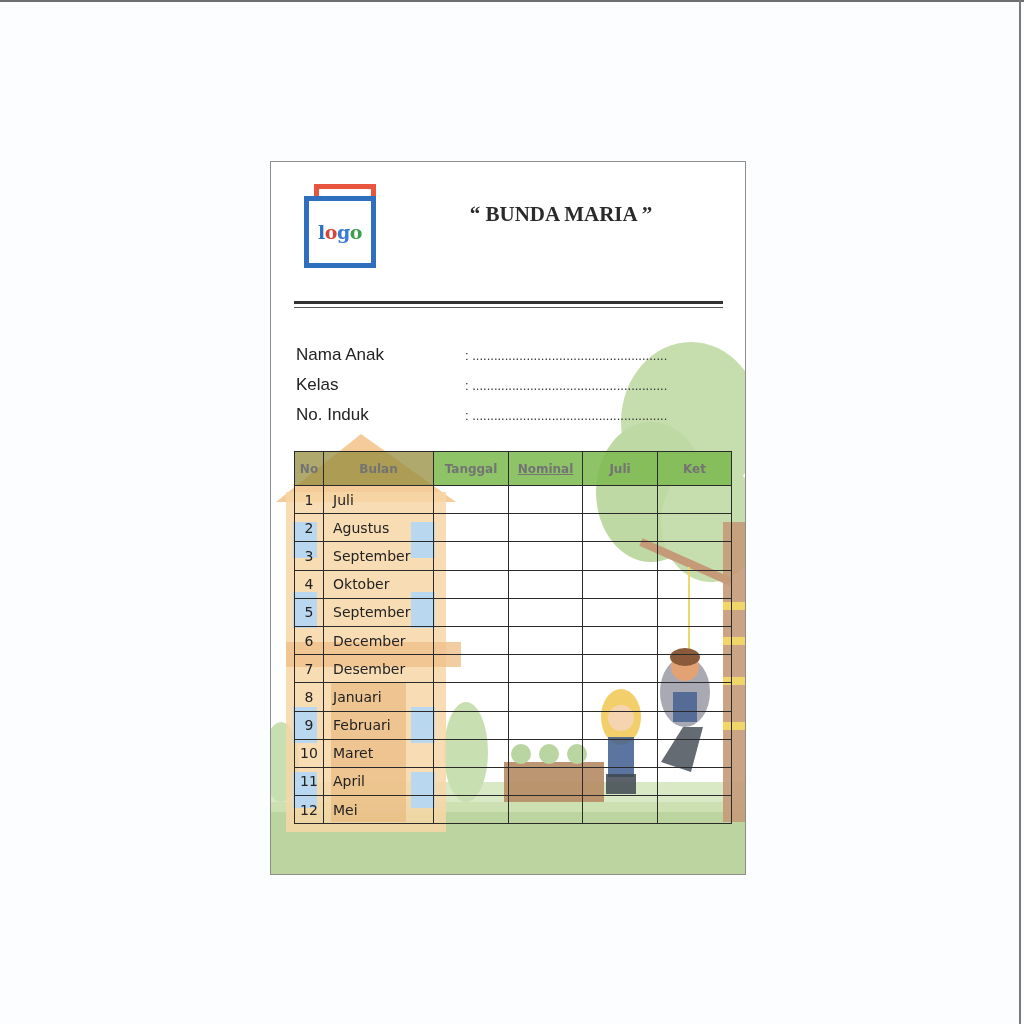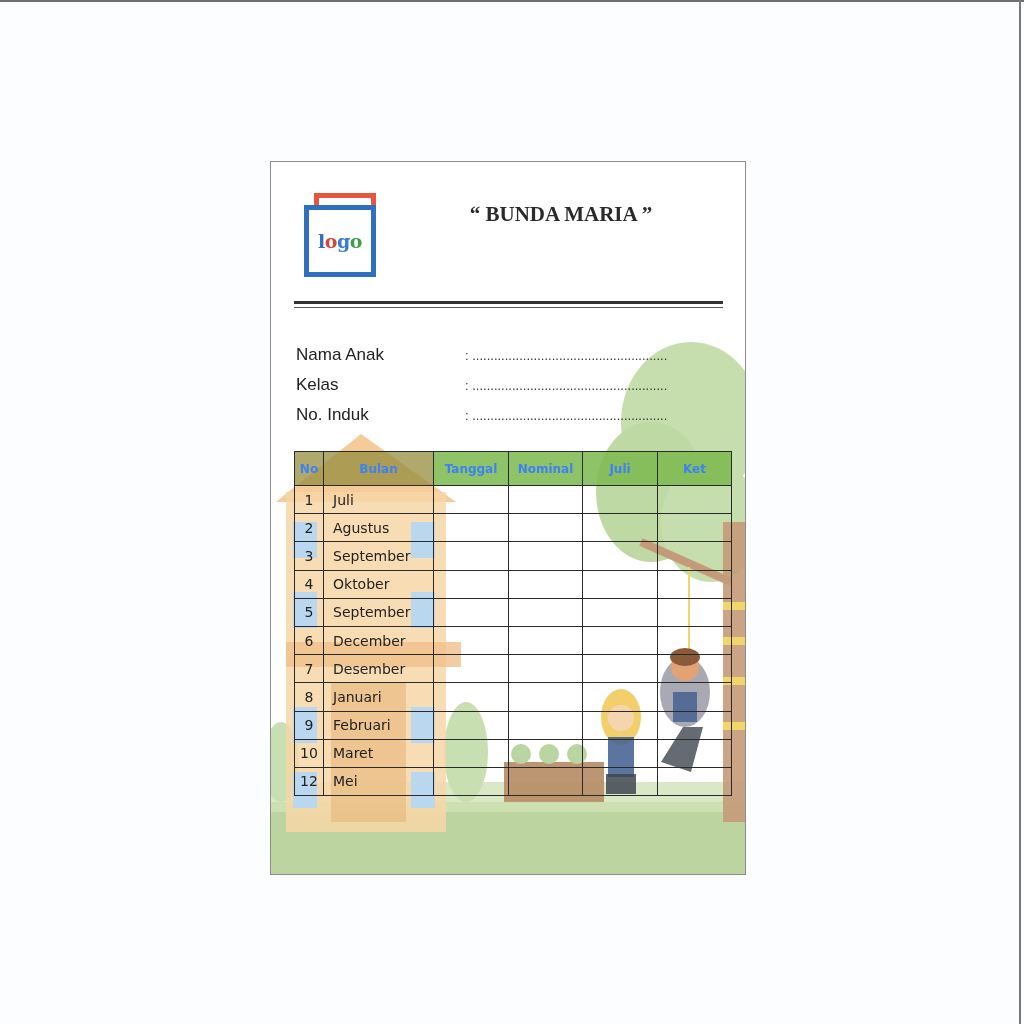--- a/index.html
+++ b/index.html
@@ -11,47 +11,47 @@
     .frame-top { position:absolute; left:0; top:0; width:1024px; height:2px; background:#6e6e6e; }
     .frame-right { position:absolute; left:1019px; top:0; width:2px; height:1024px; background:#7a7a7a; }
 
     .card {
       position:absolute; left:270px; top:161px; width:476px; height:714px;
       background:#ffffff; border:1px solid #8d8d8d; box-sizing:border-box; overflow:hidden;
     }
     
     .bg { position:absolute; inset:0; pointer-events:none; }
 
-    .logo { position:absolute; left:33px; top:31px; width:84px; height:84px; }
+    .logo { position:absolute; left:33px; top:22px; width:84px; height:84px; }
     .logo .back { position:absolute; left:10px; top:0; width:62px; height:64px; border:5px solid #e8553e; box-sizing:border-box; background:#fff; }
     .logo .front { position:absolute; left:0; top:12px; width:72px; height:72px; border:5px solid #2f6fbf; box-sizing:border-box; background:#fff;
       display:flex; align-items:center; justify-content:center; }
     .logo .txt { font-family:"DejaVu Serif", serif; font-weight:bold; font-size:19px; letter-spacing:-0.5px; }
     .logo .l { color:#2f6fbf; } .logo .o1 { color:#d9443a; } .logo .g { color:#3a7bd5; } .logo .o2 { color:#3aa04c; }
 
     .title { position:absolute; left:140px; top:38px; width:300px; text-align:center;
       font-family:"Liberation Serif", serif; font-weight:bold; color:#2a2a2a; font-size:21px; line-height:29px; }
 
     .rule1 { position:absolute; left:23px; top:139px; width:429px; height:3px; background:#333; }
     .rule2 { position:absolute; left:23px; top:145px; width:429px; height:1px; background:#555; }
 
     .info { position:absolute; left:25px; top:178px; font-family:"Liberation Sans", sans-serif; font-size:17px; color:#222; }
     .info-row { height:30px; display:flex; align-items:center;gap:48px; }
     .info-label { width:121px; }
     .info-value { letter-spacing:0; color:#333; font-size:13px; }
 
     .table { position:absolute; left:23px; top:289px; border-collapse:collapse; font-family:"DejaVu Sans", sans-serif; }
     .table th, .table td { border:1.4px solid #2a2a2a; padding:0; }
-    .table th { height:33px; font-size:12px; font-weight:bold; color:#3b82f6; background:rgba(122,184,78,0.85); }
+    .table th { height:33px; font-size:12px; font-weight:bold; color:#737373; background:rgba(122,184,78,0.85); }
     .table th.c-no, .table th.c-bulan { background:rgba(150,140,60,0.75); }
     .table td { height:27.2px; font-size:14px; color:#222; background:rgba(255,255,255,0.0); }
     .c-no { width:28px; text-align:center; }
     .c-bulan { width:100px; text-align:left; padding-left:9px !important; }
     th.c-bulan { text-align:center; padding-left:0 !important; }
-    .c-tgl { width:74px; } .c-nom { width:73px; } .c-par { width:74px; } .c-ket { width:73px; }
+    .c-tgl { width:74px; } .c-nom { width:73px;text-decoration:underline; } .c-par { width:74px; } .c-ket { width:73px; }
   </style>
 </head>
 <body>
 
 <div class="frame-top"></div>
 <div class="frame-right"></div>
 
 <div class="card">
 
   <svg class="bg" width="476" height="714" viewBox="0 0 476 714">
@@ -218,20 +218,28 @@
         </tr>
       <tr>
           <td class="c-no">10</td>
           <td class="c-bulan">Maret</td>
           <td></td>
           <td></td>
           <td></td>
           <td></td>
         </tr>
       <tr>
+          <td class="c-no">11</td>
+          <td class="c-bulan">April</td>
+          <td></td>
+          <td></td>
+          <td></td>
+          <td></td>
+        </tr>
+      <tr>
           <td class="c-no">12</td>
           <td class="c-bulan">Mei</td>
           <td></td>
           <td></td>
           <td></td>
           <td></td>
         </tr>
     </tbody>
   </table>
 </div>

